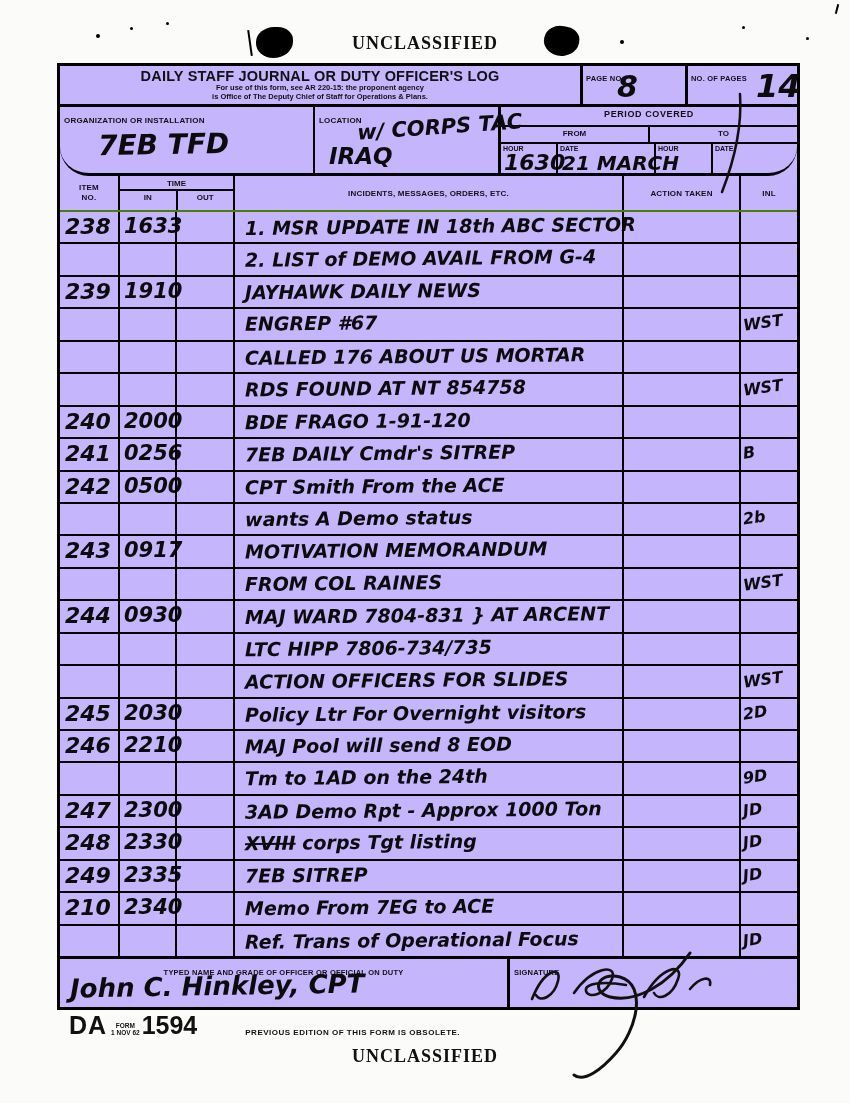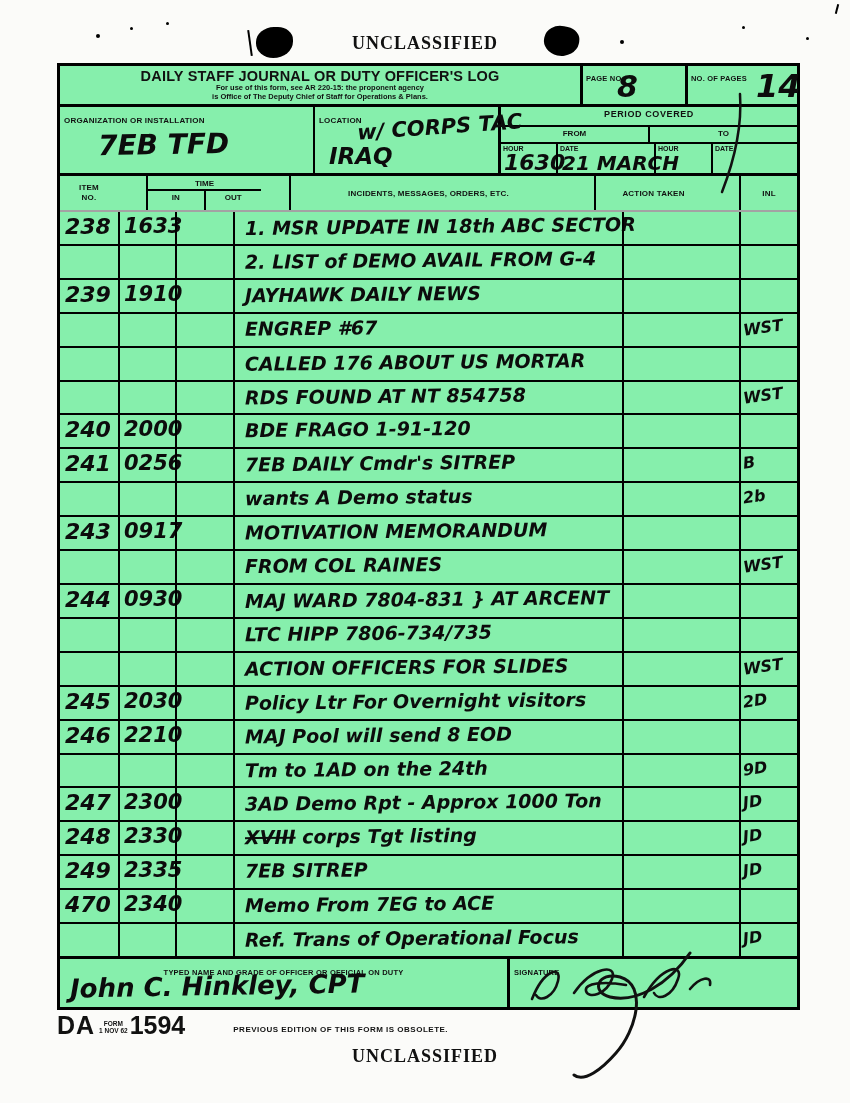--- a/index.html
+++ b/index.html
@@ -20,52 +20,52 @@
   
   .class-top{top:33px;left:0;width:100%;text-align:center;
     font-family:"Liberation Serif",serif;font-weight:bold;font-size:18px;letter-spacing:1px;}
   .class-bottom{top:1046px;left:0;width:100%;text-align:center;
     font-family:"Liberation Serif",serif;font-weight:bold;font-size:18px;letter-spacing:1px;}
   .blob{background:#000;border-radius:50% 42% 55% 48%;}
   .speck{background:#000;border-radius:50%;}
   
   .form{
     left:57px;top:63px;width:743px;height:947px;
-    border:3px solid #000;background:#86efac;
+    border:3px solid #000;background:#c4b5fd;
     display:flex;flex-direction:column;box-sizing:border-box;
   }
   .hdr1{height:38px;display:flex;border-bottom:3px solid #000;}
   .title-cell{flex:1;text-align:center;padding-top:2px;}
   .form-title{font-size:14.5px;font-weight:bold;letter-spacing:.2px;}
   .form-sub{font-size:7.5px;font-weight:bold;line-height:1.15;}
   .pageno-cell,.pages-cell{border-left:3px solid #000;position:relative;padding:1px 3px;box-sizing:border-box;}
   .pageno-cell{width:105px;}
   .pages-cell{width:112px;}
   .tiny-label{font-size:7.5px;font-weight:bold;letter-spacing:.2px;}
   .hw-pageno{position:absolute;left:34px;top:6px;font-size:30px;}
   .hw-pages{position:absolute;left:32px;top:4px;font-size:32px;margin-left:36px;}
-  .hdr2{height:66px;display:flex;border-bottom:3px solid #000;}
+  .hdr2{height:66px;display:flex;border-bottom:3px solid #000;border-radius:29px;}
   .org-cell{width:253px;position:relative;padding:2px 4px;box-sizing:border-box;}
   .loc-cell{width:185px;border-left:2px solid #000;position:relative;padding:2px 4px;box-sizing:border-box;}
   .hw-org{position:absolute;left:38px;top:24px;font-size:28px;transform:rotate(-1deg);}
   .hw-loc1{position:absolute;left:42px;top:10px;font-size:21px;transform:rotate(-4deg);}
   .hw-loc2{position:absolute;left:14px;top:38px;font-size:23px;}
   .period-cell{flex:1;border-left:3px solid #000;display:flex;flex-direction:column;}
   .period-title{height:16px;border-bottom:2px solid #000;text-align:center;font-size:9px;font-weight:bold;letter-spacing:.6px;padding-top:2px;}
   .fromto{height:15px;display:flex;border-bottom:2px solid #000;}
   .fromto>div{flex:1;text-align:center;font-size:8px;font-weight:bold;padding-top:2px;box-sizing:border-box;}
   .fromto .to{border-left:2px solid #000;}
   .hourdate{flex:1;display:flex;}
   .hourdate>div{border-left:2px solid #000;position:relative;padding:1px 2px;box-sizing:border-box;font-size:7px;font-weight:bold;}
   .hourdate>div:first-child{border-left:none;}
   .hd-hour1{width:55px;} .hd-date1{width:98px;} .hd-hour2{width:57px;} .hd-date2{flex:1;}
   .hw-fromhour{position:absolute;left:3px;top:8px;font-size:22px;}
   .hw-fromdate{position:absolute;left:4px;top:9px;font-size:20px;}
   
-  .thead{height:34px;display:flex;border-bottom:2px solid #a3a3a3;gap:28px;}
+  .thead{height:34px;display:flex;border-bottom:2px solid #4d7c0f;}
   .thead .hc{box-sizing:border-box;border-left:2px solid #000;display:flex;align-items:center;justify-content:center;
      font-size:8px;font-weight:bold;text-align:center;letter-spacing:.2px;}
   .thead .hc:first-child{border-left:none;}
   .c-item{width:58px;} .c-in{width:57px;} .c-out{width:58px;}
   .c-text{flex:1;} .c-action{width:117px;} .c-inl{width:58px;}
   .item-head{flex-direction:column;line-height:1.2;}
   .time-head{width:115px;display:flex;flex-direction:column;border-left:2px solid #000;box-sizing:border-box;}
   .time-top{height:15px;border-bottom:2px solid #000;text-align:center;font-size:8px;font-weight:bold;padding-top:3px;box-sizing:border-box;}
   .time-bot{flex:1;display:flex;}
   .time-bot>div{flex:1;text-align:center;font-size:8px;font-weight:bold;padding-top:2px;box-sizing:border-box;}
@@ -78,21 +78,21 @@
   .hw-item{position:absolute;left:5px;top:4px;font-size:22px;}
   .hw-time{position:absolute;left:4px;top:4px;font-size:21px;}
   .hw-text{position:absolute;left:10px;top:5px;font-size:19px;transform:rotate(-.6deg);}
   .hw-inl{position:absolute;left:2px;top:6px;font-size:16px;transform:rotate(-8deg);}
   
   .ffoot{height:48px;display:flex;border-top:3px solid #000;}
   .typed-cell{flex:1;position:relative;padding:2px 4px;box-sizing:border-box;text-align:center;}
   .sig-cell{width:290px;border-left:3px solid #000;position:relative;padding:2px 4px;box-sizing:border-box;}
   .hw-typed{position:absolute;left:10px;top:14px;font-size:26px;transform:rotate(-1deg);}
   
-  .da-line{top:1014px;left:57px;display:flex;align-items:center;}
+  .da-line{top:1014px;left:69px;display:flex;align-items:flex-end;}
   .da-big{font-size:25px;font-weight:900;letter-spacing:1px;line-height:.9;}
   .da-small{font-size:6.5px;font-weight:bold;line-height:1.1;margin:3px 2px 0 4px;text-align:center;}
   .da-num{font-size:25px;font-weight:900;line-height:.9;}
   .da-obsolete{font-size:8px;font-weight:bold;margin:8px 0 0 48px;letter-spacing:.5px;}
   svg{display:block;}
 </style>
 </head>
 <body>
 
 <div class="abs class-top">UNCLASSIFIED</div>
@@ -280,20 +280,34 @@
         <div class="tcell c-out"></div>
         <div class="tcell c-text">
           <span class="hand hw-text">7EB DAILY Cmdr's SITREP</span>
         </div>
         <div class="tcell c-action"></div>
         <div class="tcell c-inl">
           <span class="hand hw-inl">B</span>
         </div>
       </div>
       <div class="trow">
+        <div class="tcell c-item">
+          <span class="hand hw-item">242</span>
+        </div>
+        <div class="tcell c-in">
+          <span class="hand hw-time">0500</span>
+        </div>
+        <div class="tcell c-out"></div>
+        <div class="tcell c-text">
+          <span class="hand hw-text">CPT Smith From the ACE</span>
+        </div>
+        <div class="tcell c-action"></div>
+        <div class="tcell c-inl"></div>
+      </div>
+      <div class="trow">
         <div class="tcell c-item"></div>
         <div class="tcell c-in"></div>
         <div class="tcell c-out"></div>
         <div class="tcell c-text">
           <span class="hand hw-text">wants A Demo status</span>
         </div>
         <div class="tcell c-action"></div>
         <div class="tcell c-inl">
           <span class="hand hw-inl">2b</span>
         </div>
@@ -445,21 +459,21 @@
         <div class="tcell c-text">
           <span class="hand hw-text">7EB SITREP</span>
         </div>
         <div class="tcell c-action"></div>
         <div class="tcell c-inl">
           <span class="hand hw-inl">JD</span>
         </div>
       </div>
       <div class="trow">
         <div class="tcell c-item">
-          <span class="hand hw-item">470</span>
+          <span class="hand hw-item">210</span>
         </div>
         <div class="tcell c-in">
           <span class="hand hw-time">2340</span>
         </div>
         <div class="tcell c-out"></div>
         <div class="tcell c-text">
           <span class="hand hw-text">Memo From 7EG to ACE</span>
         </div>
         <div class="tcell c-action"></div>
         <div class="tcell c-inl"></div>

